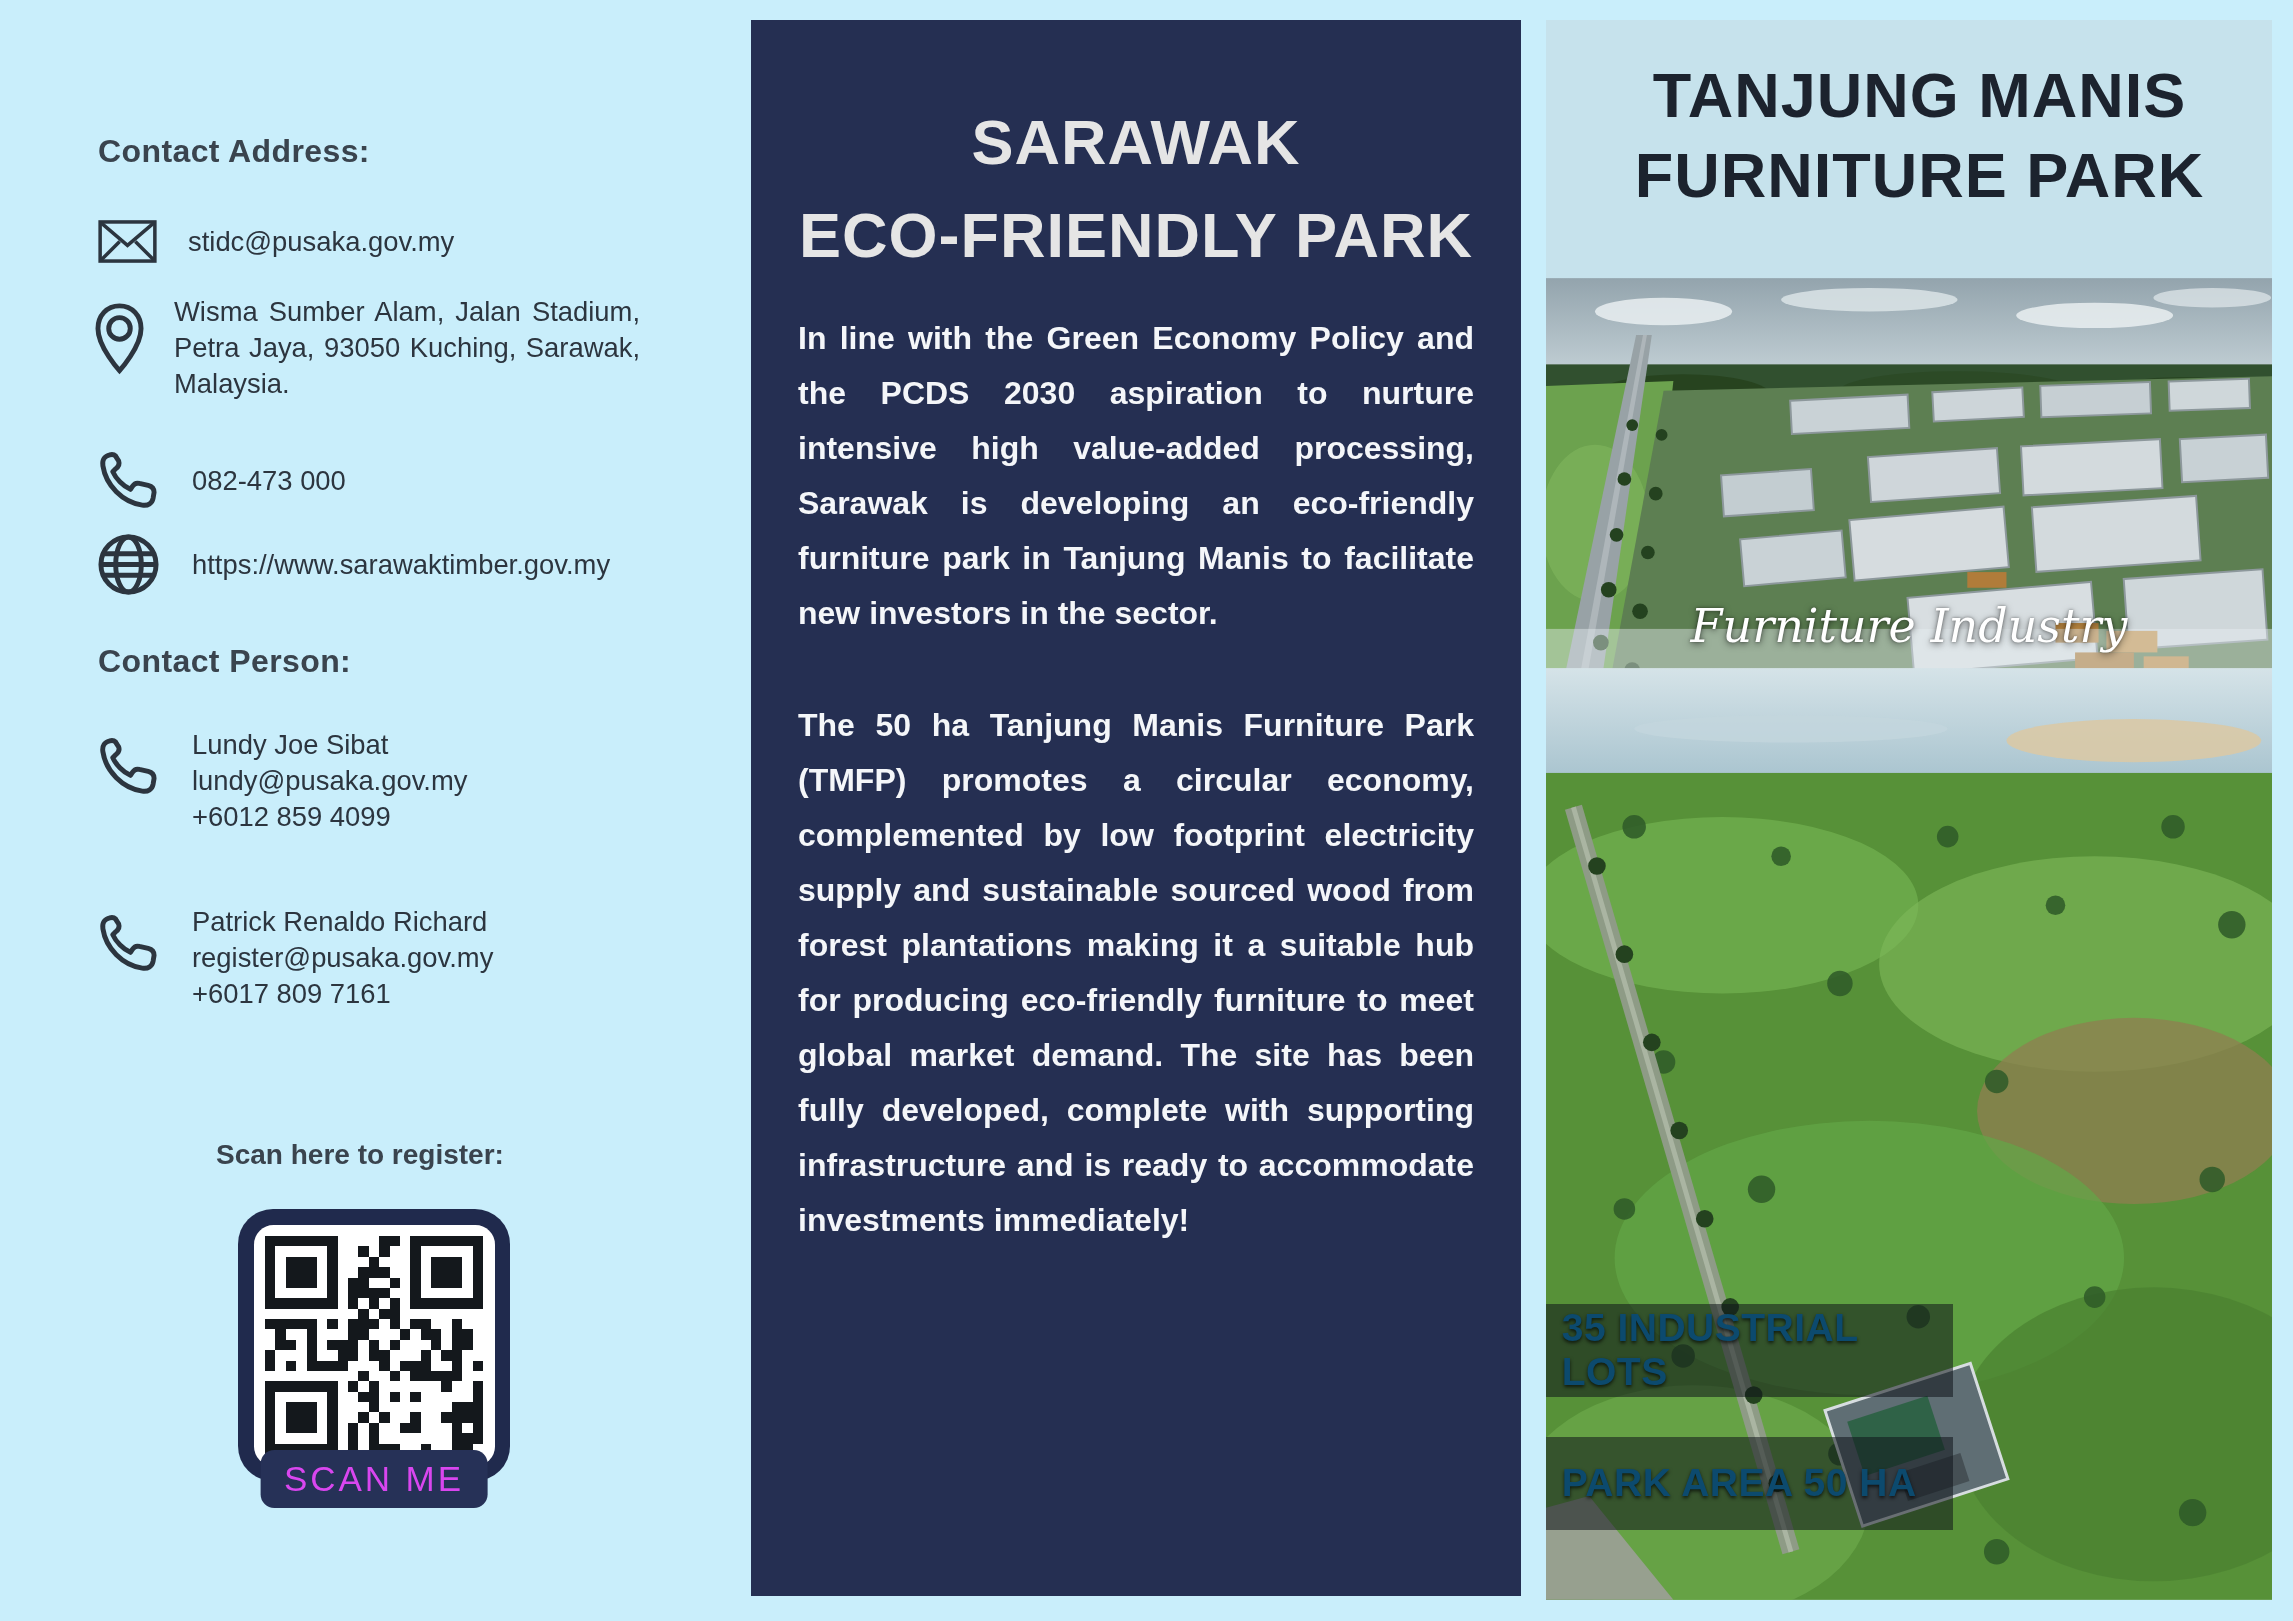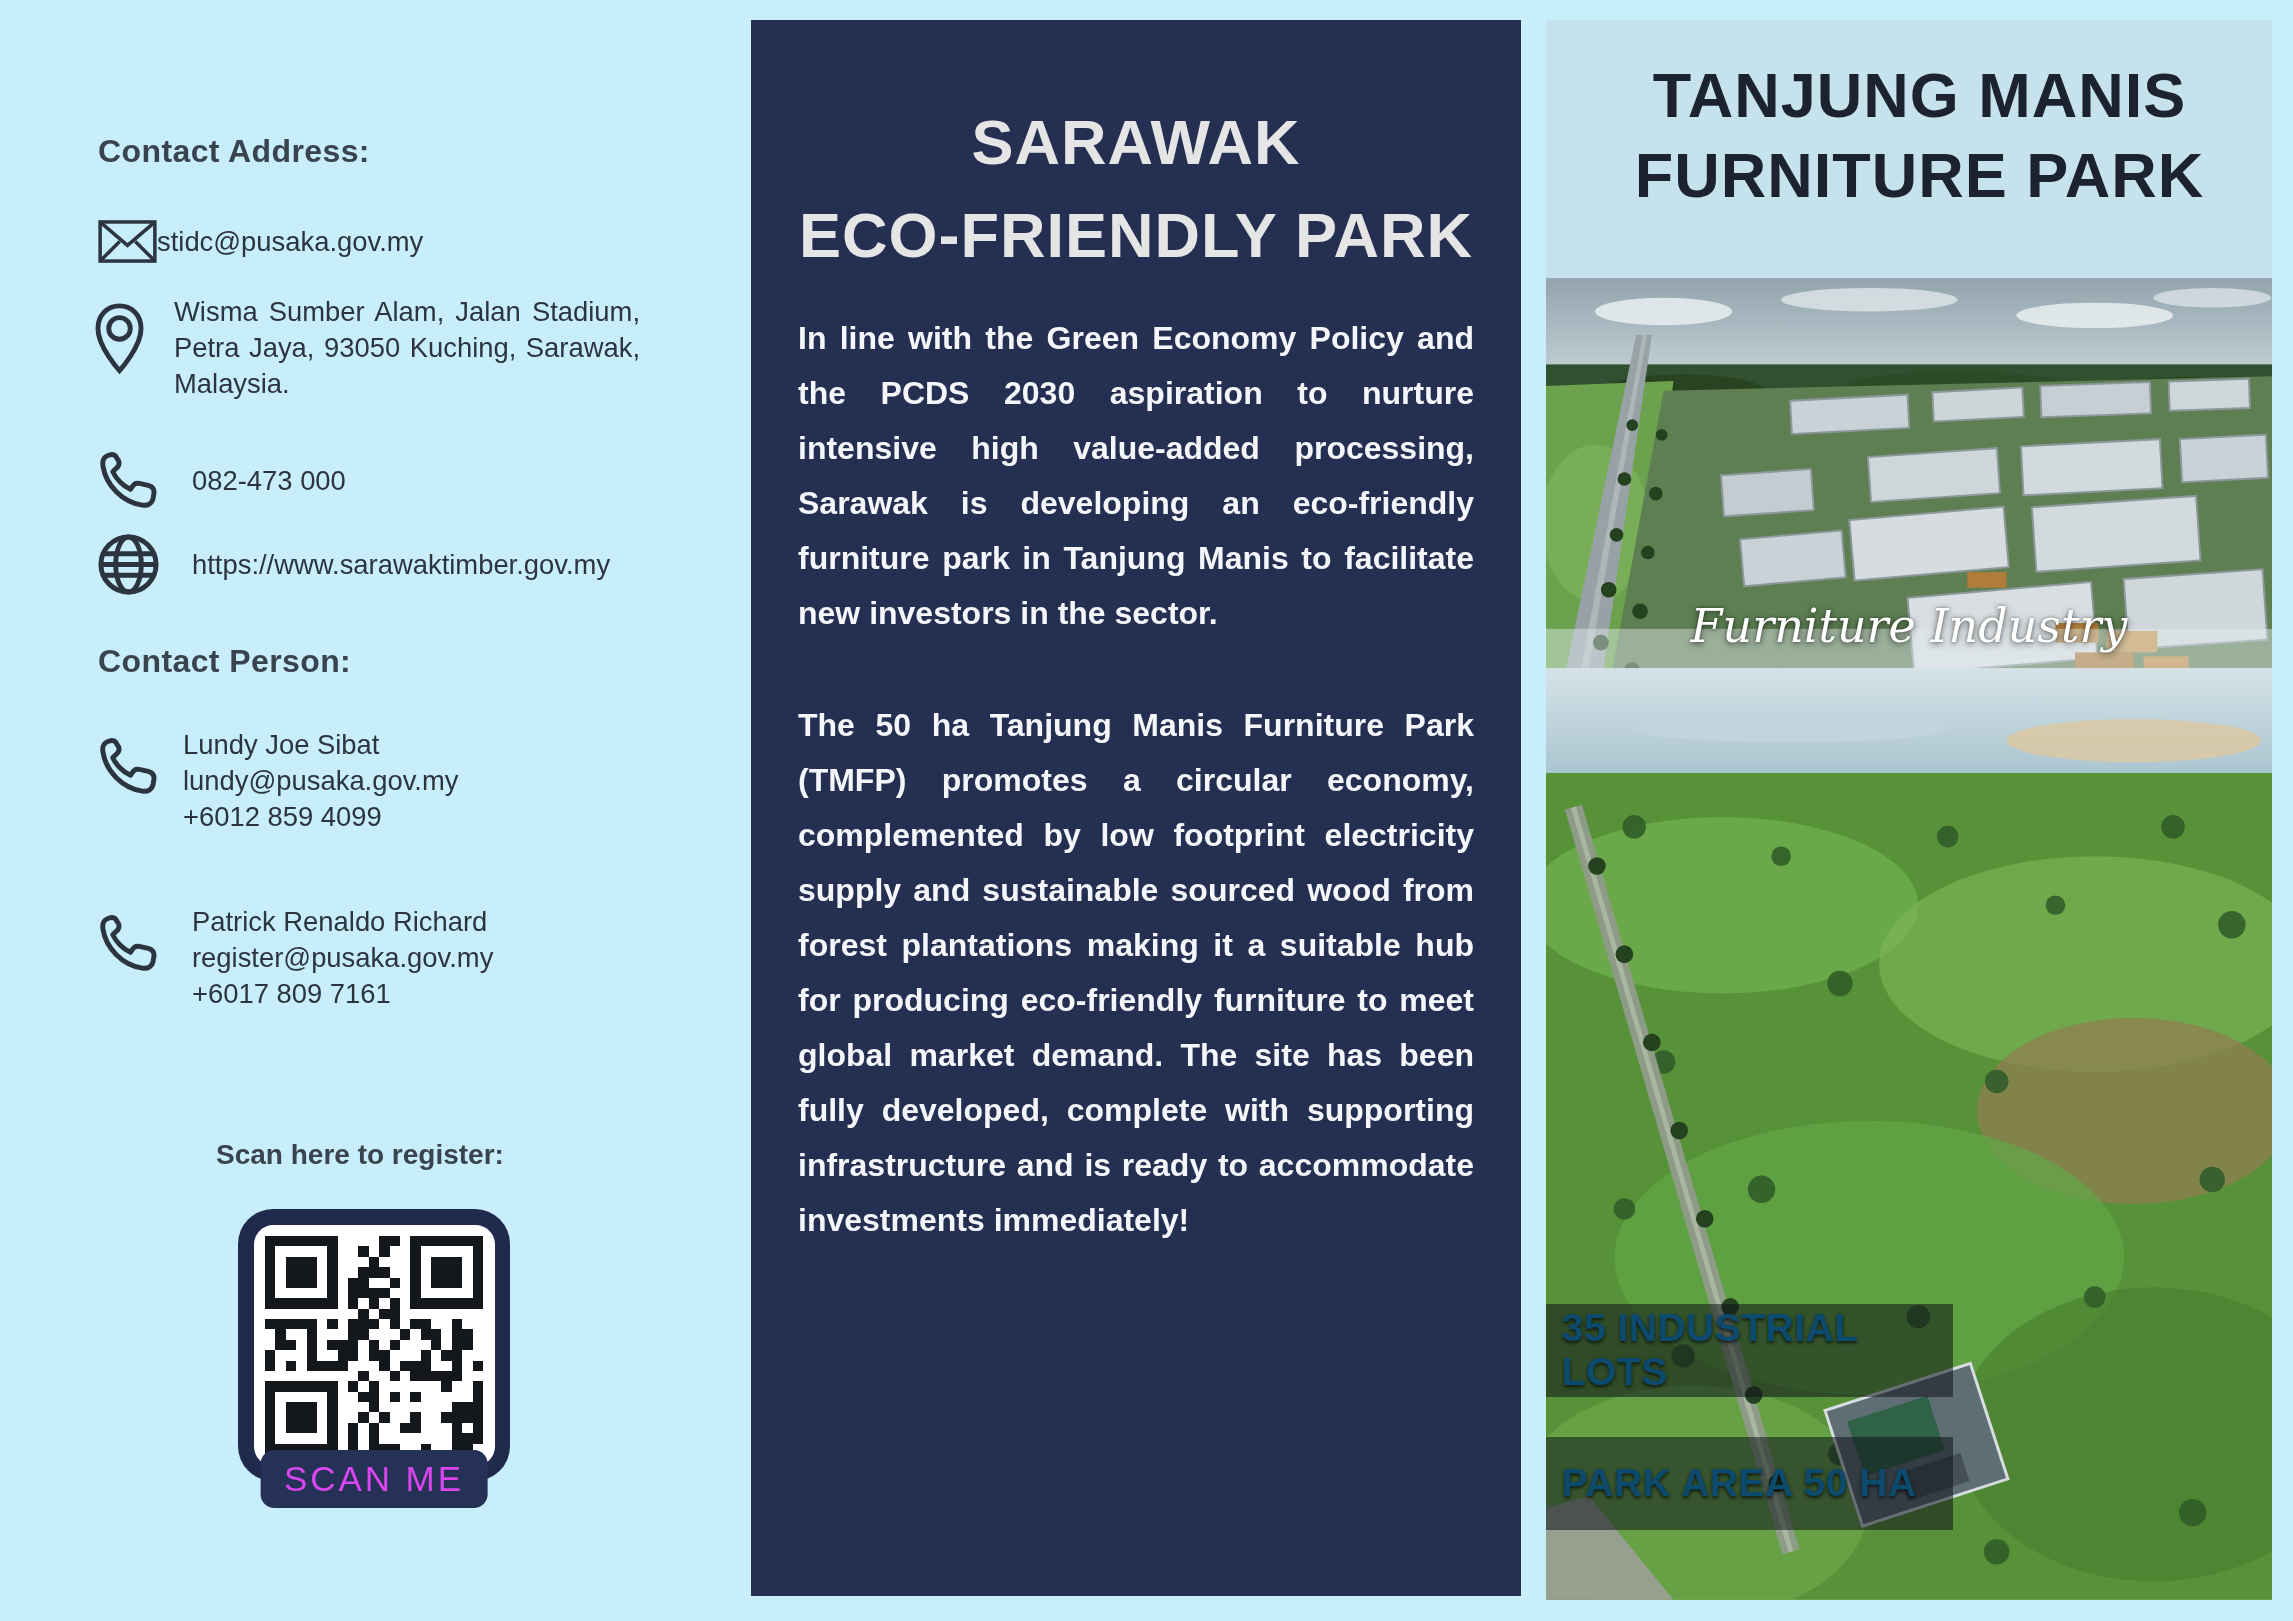--- a/index.html
+++ b/index.html
@@ -56,21 +56,21 @@
 </style>
 </head>
 <body>
 
 <div class="page">
 
   <section class="panel-left">
 
     <h2 class="lp-heading" style="top:133px">Contact Address:</h2>
 
-    <div class="row" style="left:98px;top:214px;height:55px;">
+    <div class="row" style="left:98px;top:214px;height:55px;gap:31px">
       <span class="icn">
         <svg width="59" height="43" viewBox="0 0 60 44" fill="none" stroke="#2c353f" stroke-width="3.6">
           <rect x="2" y="2" width="56" height="40"></rect>
           <path d="M3 3 L30 26 L57 3"></path>
           <path d="M3 41 L22 22 M57 41 L38 22"></path>
         </svg>
       </span>
       <span class="lp-text">stidc@pusaka.gov.my</span>
     </div>
 
@@ -99,21 +99,21 @@
           <circle cx="33" cy="33" r="28"></circle>
           <ellipse cx="33" cy="33" rx="13" ry="28"></ellipse>
           <path d="M7 22 L59 22 M7 44 L59 44 M5 33 L61 33"></path>
         </svg>
       </span>
       <span class="lp-text">https://www.sarawaktimber.gov.my</span>
     </div>
 
     <h2 class="lp-heading" style="top:643px">Contact Person:</h2>
 
-    <div class="row" style="left:96px;top:727px;align-items:flex-start;gap:24px">
+    <div class="row" style="left:96px;top:727px;align-items:flex-start;gap:33px">
       <span class="icn" style="margin-top:7.8px">
         <svg width="63" height="63" viewBox="0 0 64 64" fill="none" stroke="#2c353f" stroke-width="5" stroke-linejoin="round">
           <path d="M14 6 C9 7 6 11 7 17 C10 37 27 54 47 57 C53 58 57 55 58 50 L59 44 C59 40 57 38 53 37 L44 35 C41 34 39 35 37 38 L35 41 C28 38 20 30 17 23 L20 20 C23 18 24 15 23 12 L21 9 C20 6 17 5 14 6 Z"></path>
         </svg>
       </span>
       <div class="person-block">
         <div>Lundy Joe Sibat</div>
         <div>lundy@pusaka.gov.my</div>
         <div>+6012 859 4099</div>
       </div>

